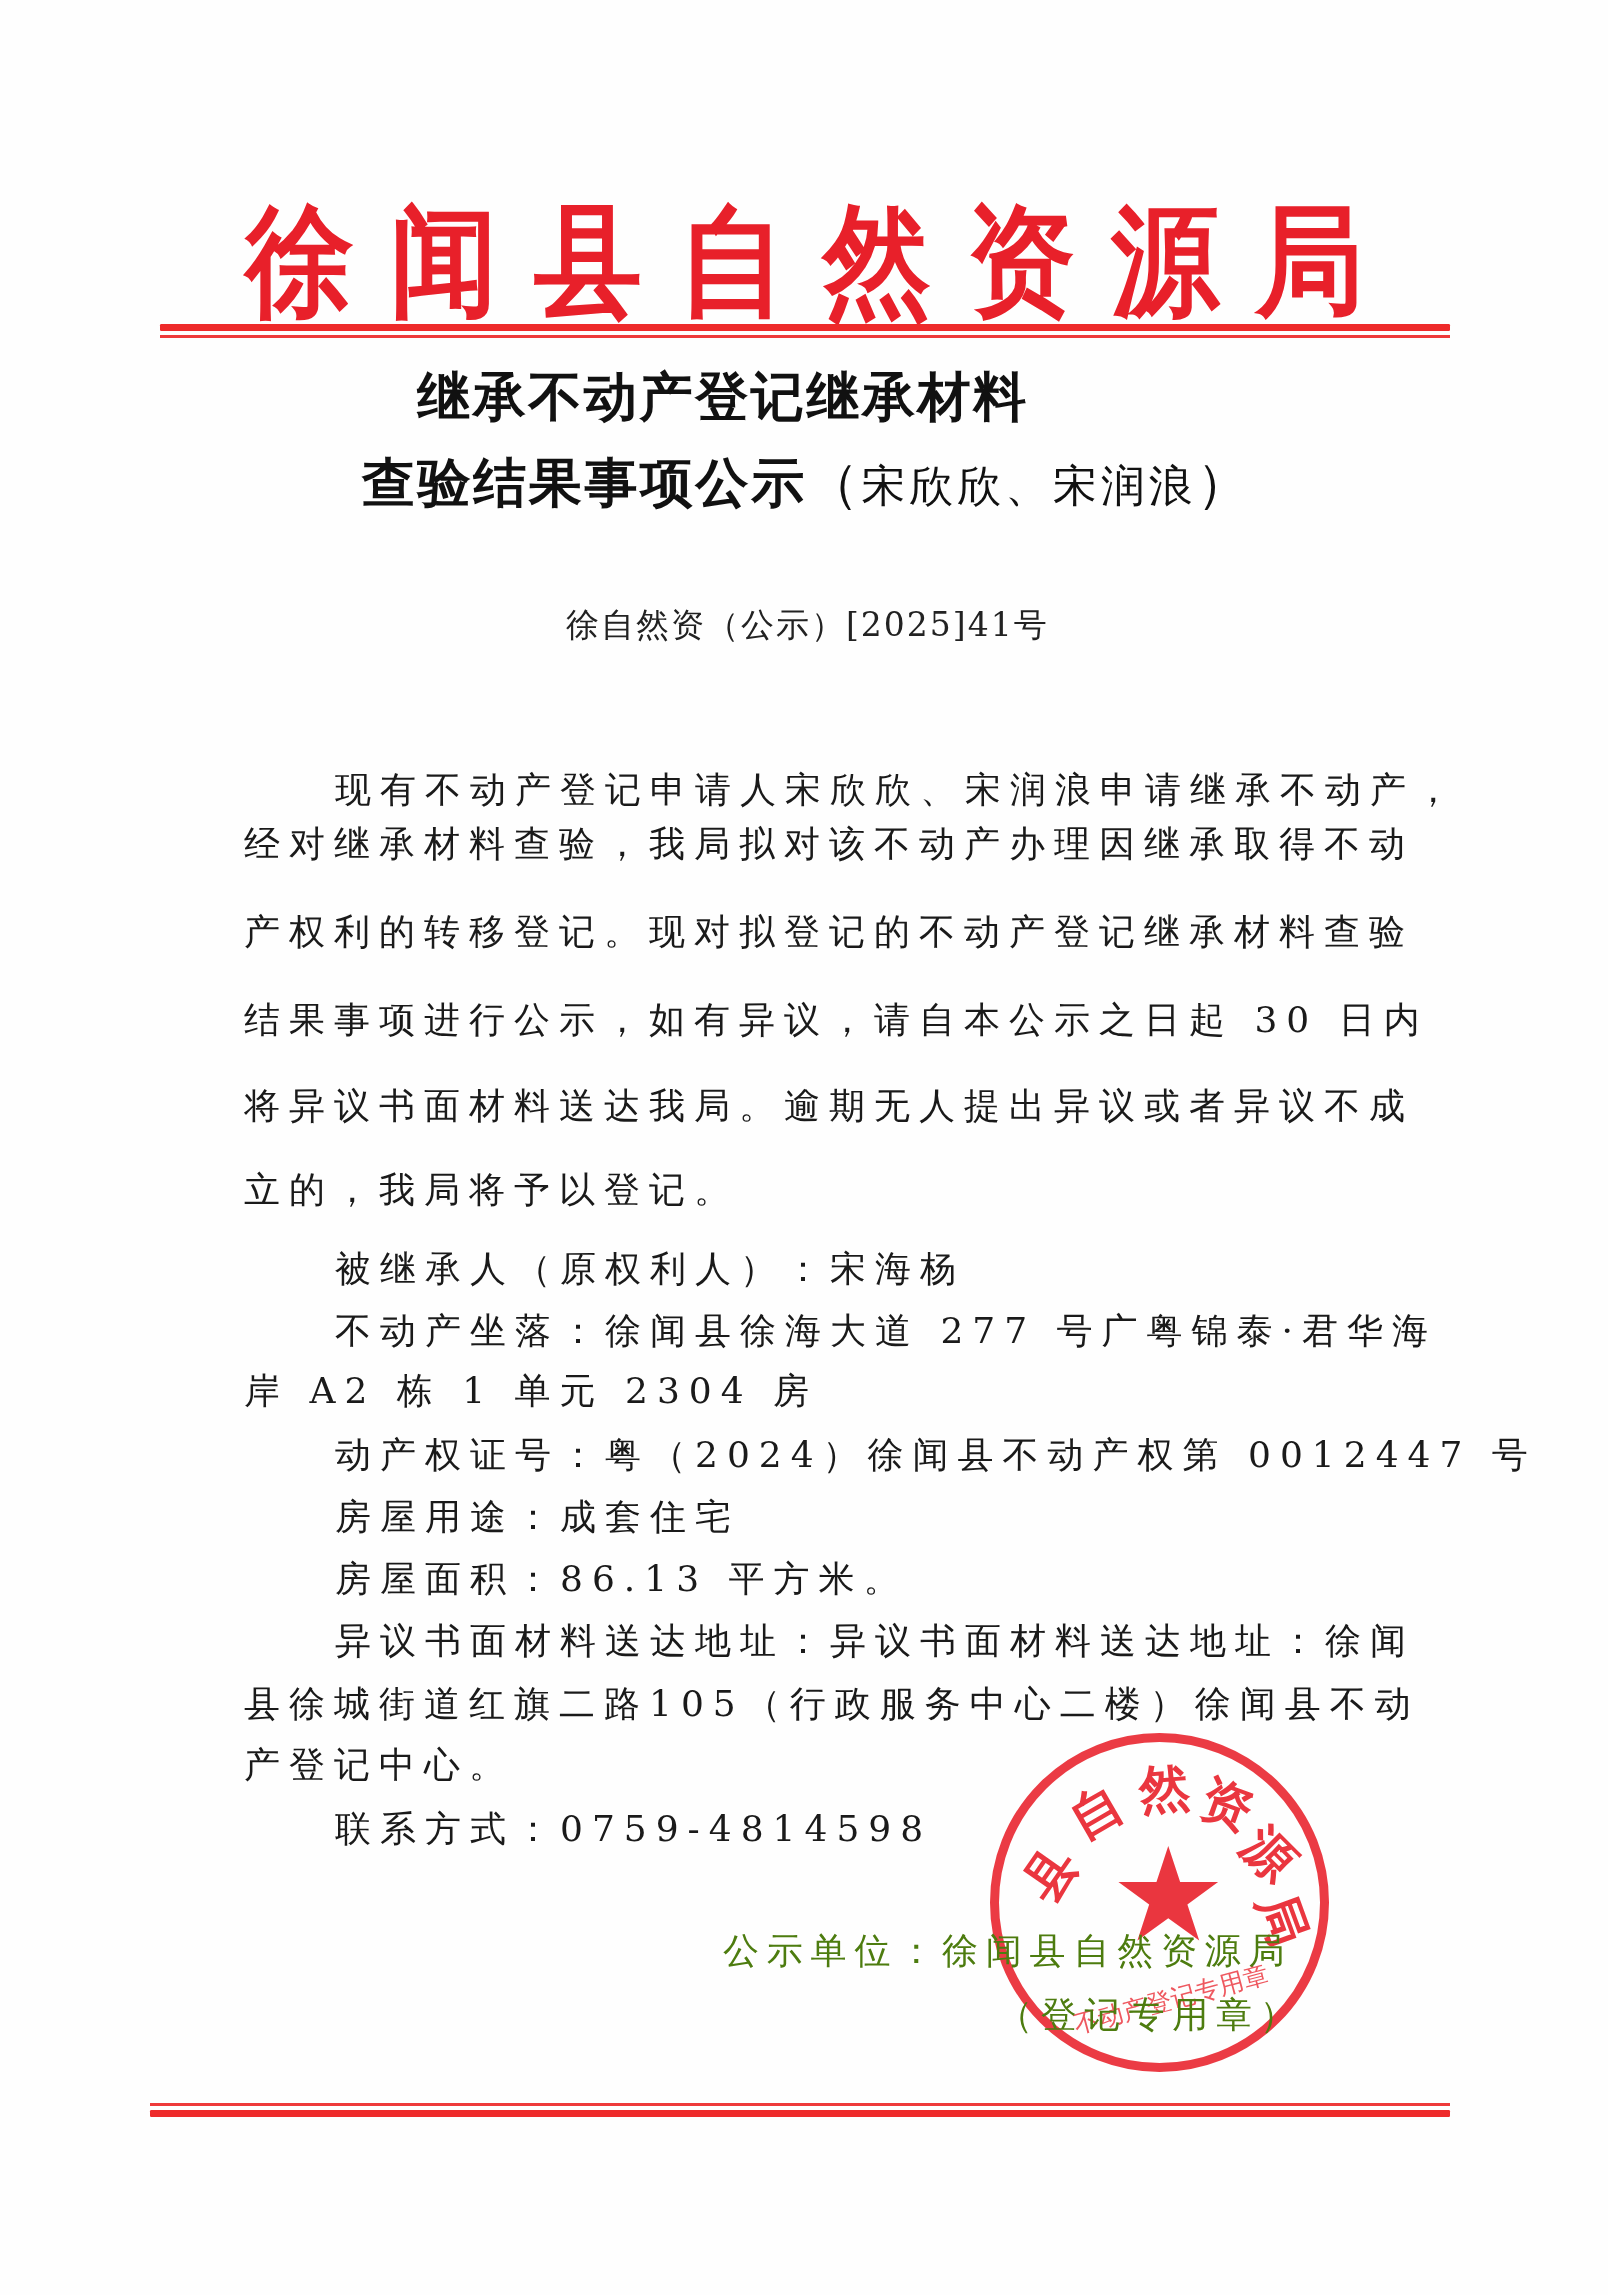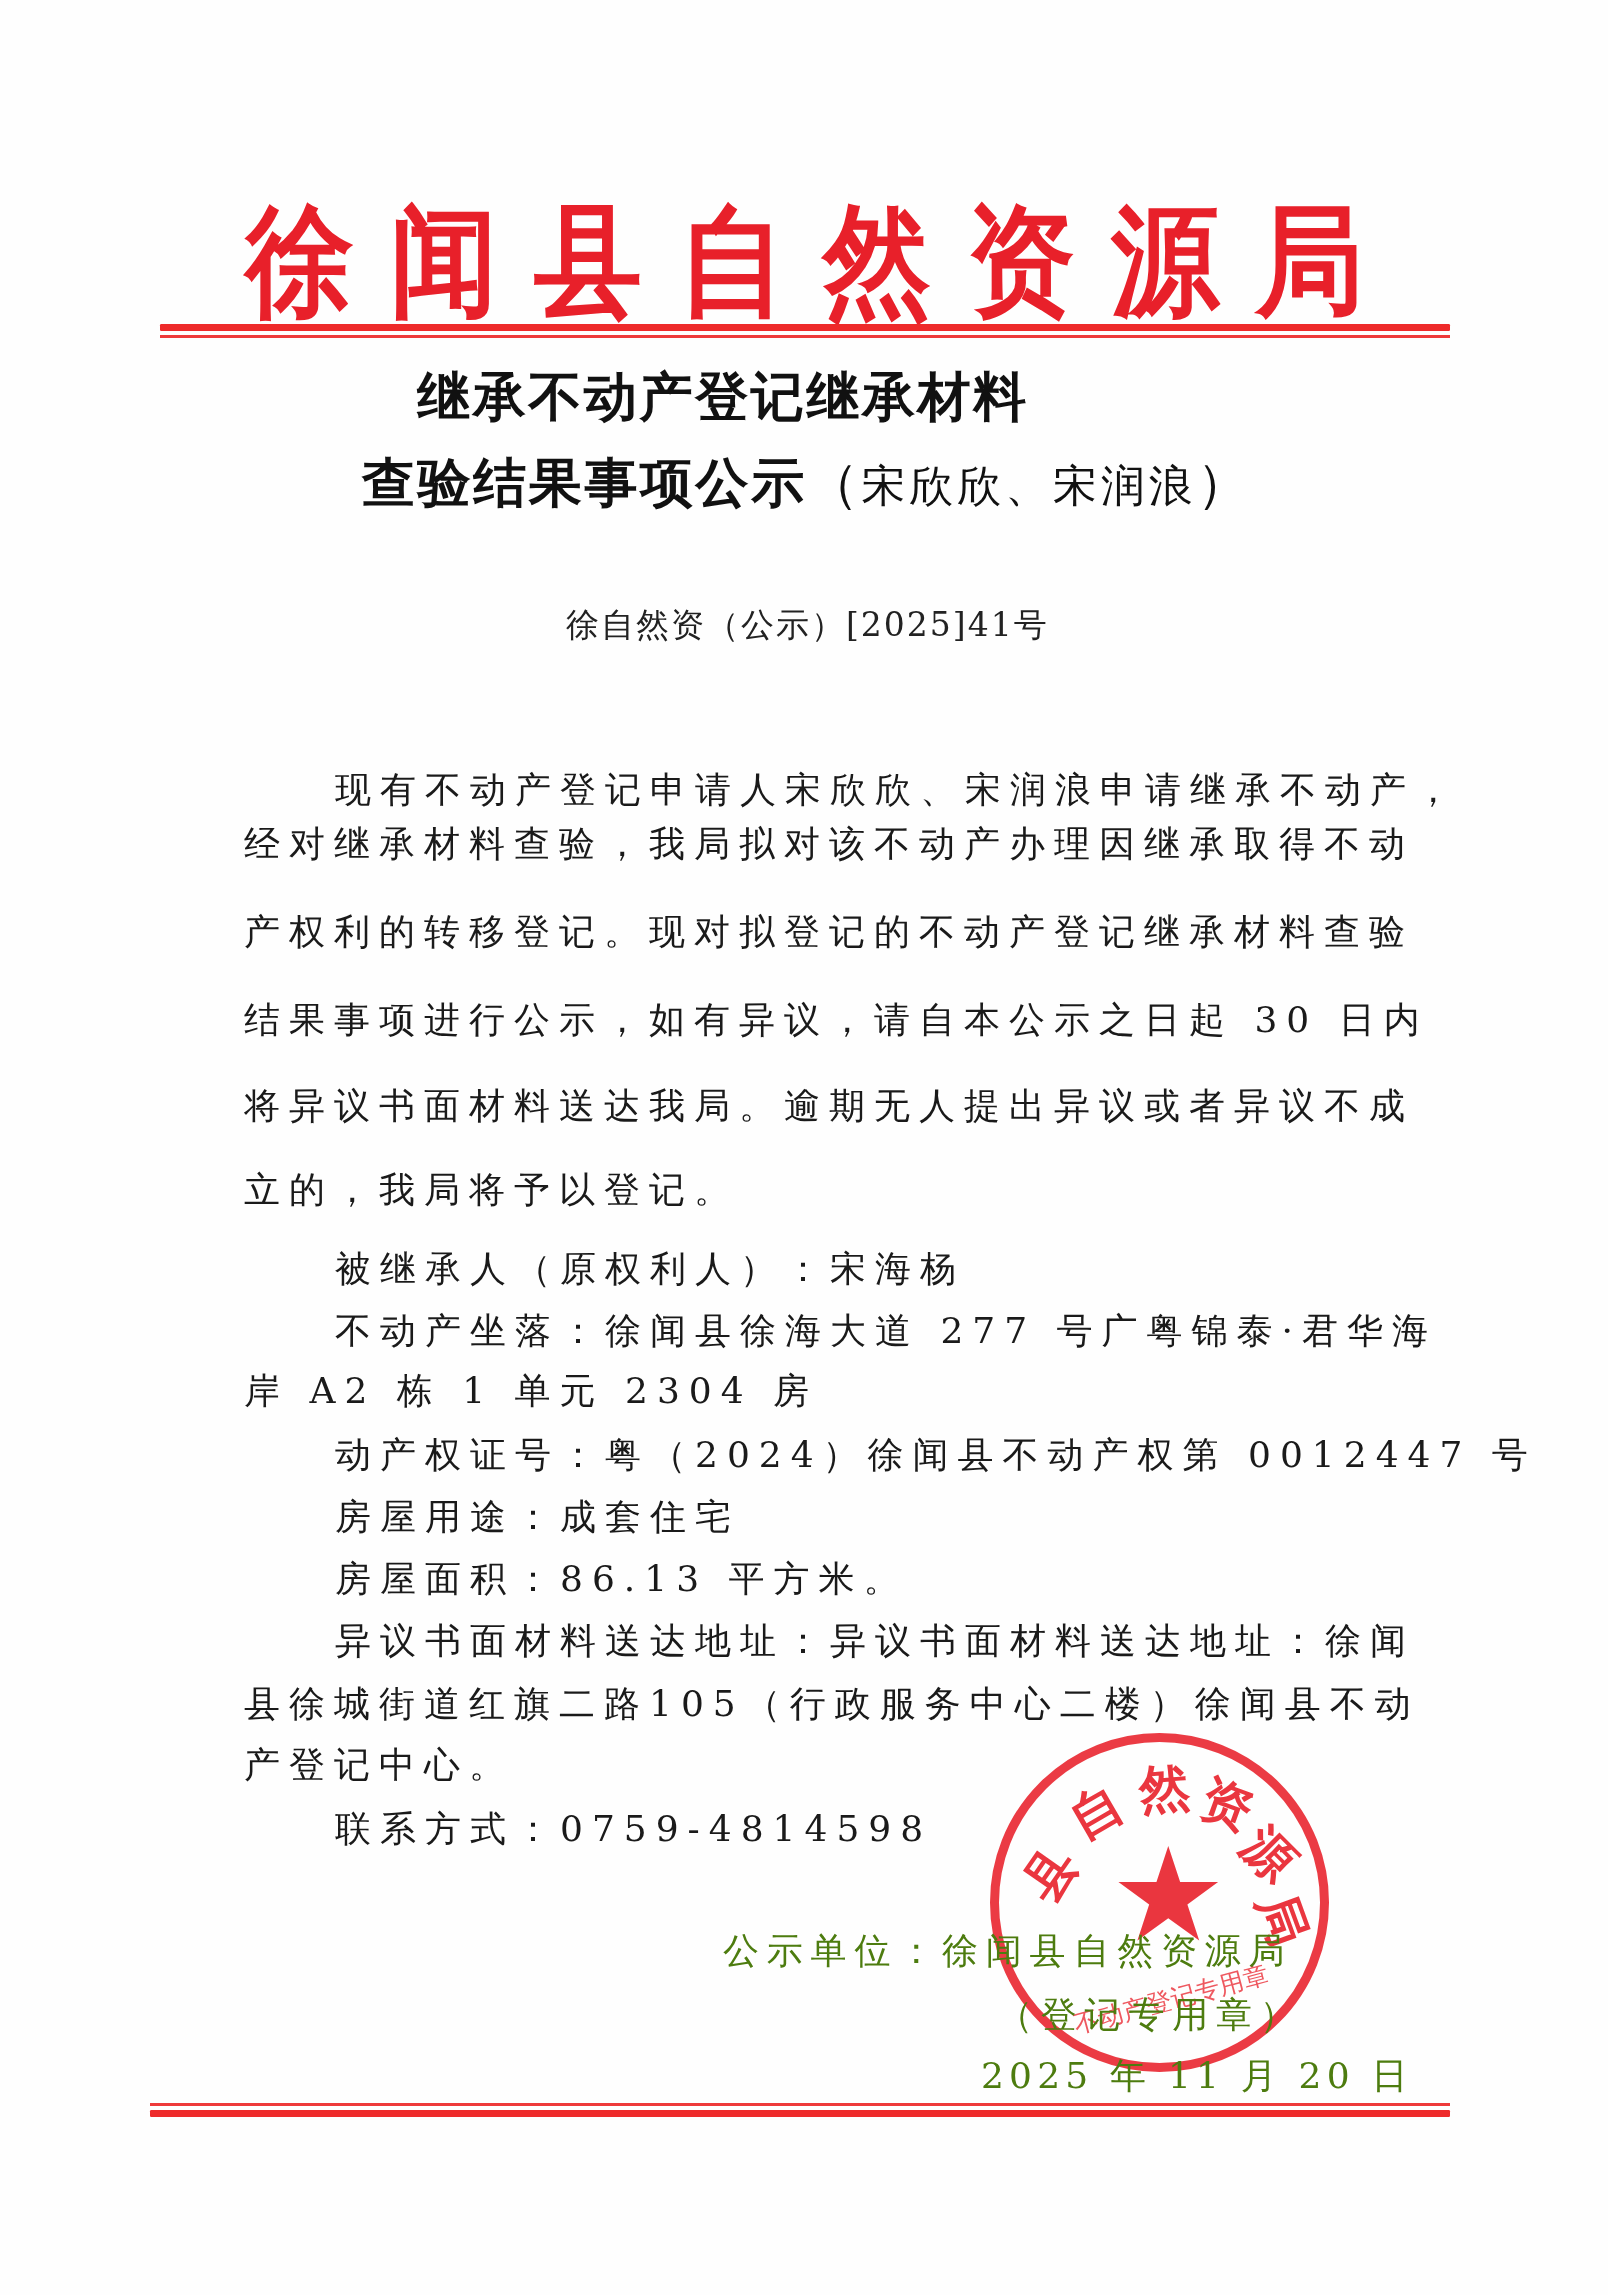--- a/index.html
+++ b/index.html
@@ -98,21 +98,20 @@
       <span class="stamp-char" style="left:140px; top:13px; transform:rotate(-5deg);">然</span>
       <span class="stamp-char" style="left:202px; top:29px; transform:rotate(20deg);">资</span>
       <span class="stamp-char" style="left:244px; top:78px; transform:rotate(45deg);">源</span>
       <span class="stamp-char" style="left:257px; top:143px; transform:rotate(70deg);">局</span>
       <span class="stamp-sub" style="left:72px; top:241px; transform:rotate(-15deg);">不动产登记专用章</span>
     </div>
   </div>
 
   <div class="sign" style="left:723px; top:1927px;">公示单位：徐闻县自然资源局</div>
   <div class="sign" style="left:997px; top:1991px;">（登记专用章）</div>
-  <div class="sign" style="left:981px; top:2052px; letter-spacing:5.2px;">2025 年 11 月 20 日</div>
 
   <div class="rule-bottom">
     <div class="thin"></div>
     <div class="gap"></div>
     <div class="thick"></div>
   </div>
 
 </div>
 
 

